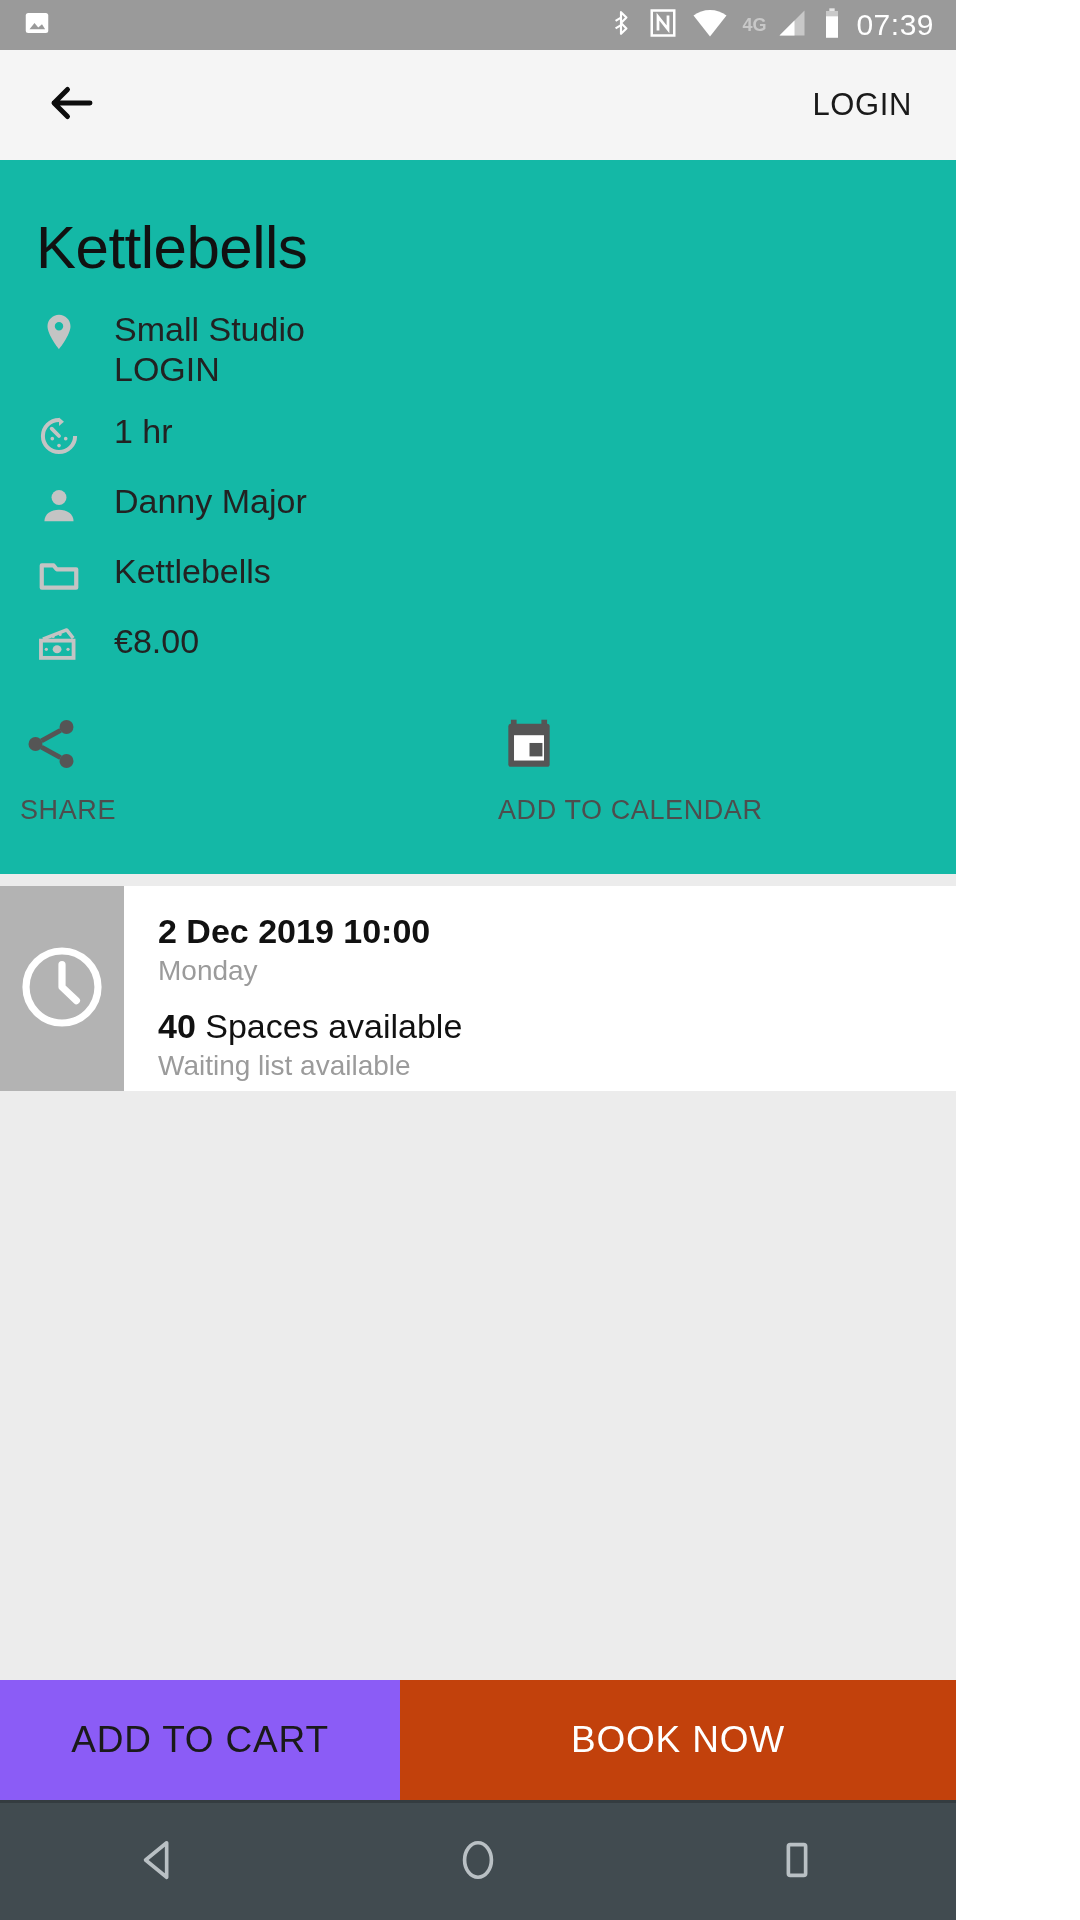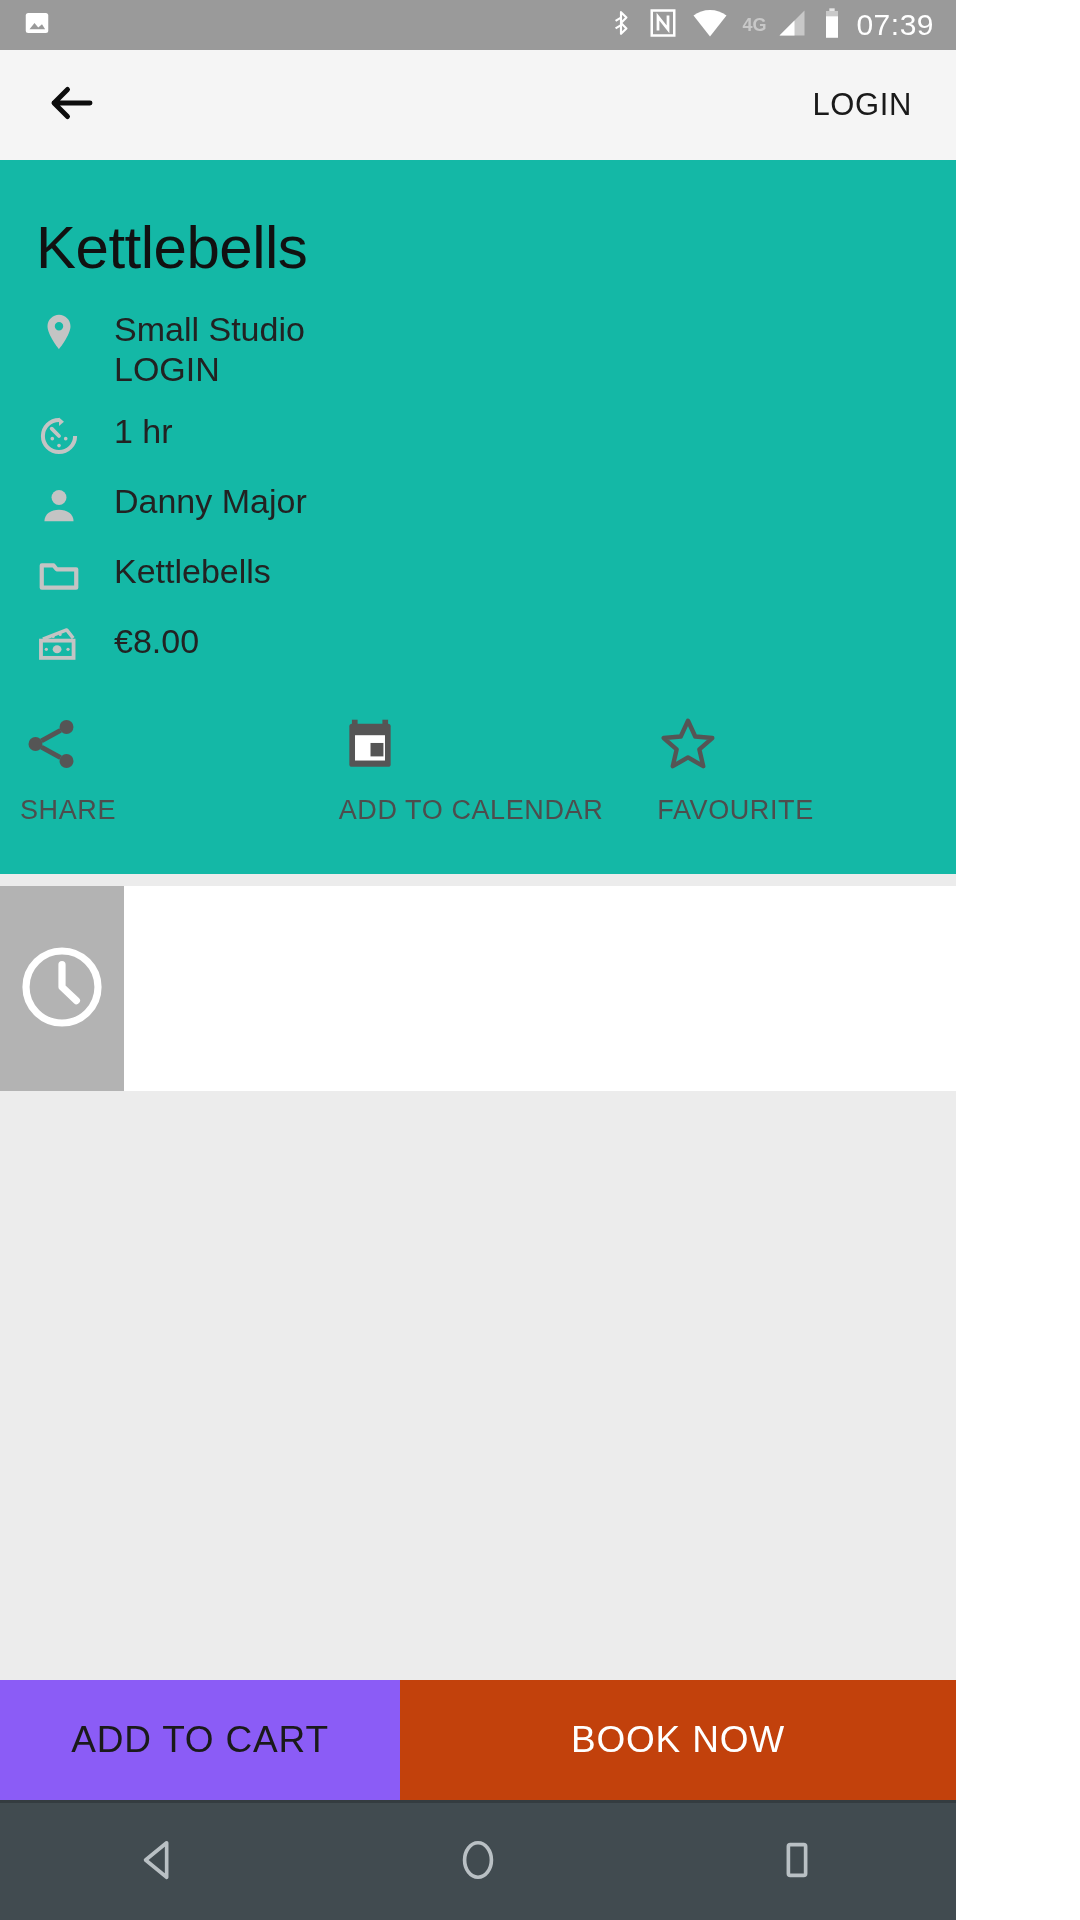--- a/index.html
+++ b/index.html
@@ -229,41 +229,39 @@
           <svg width="62" height="62" viewBox="0 0 24 24">
               <rect x="5" y="2.6" width="2.2" height="3" fill="#555"></rect>
               <rect x="16.8" y="2.6" width="2.2" height="3" fill="#555"></rect>
               <rect x="4" y="4.2" width="16" height="16.6" rx="1" fill="#555"></rect>
               <rect x="6.2" y="8.6" width="11.6" height="9.8" fill="#fff"></rect>
               <rect x="12.2" y="11.6" width="5" height="5.2" fill="#555"></rect>
             </svg>
         </span>
         <span class="action-label">ADD TO CALENDAR</span>
       </div>
-      <div class="action-item">
-        <span>
-          <svg width="62" height="62" viewBox="0 0 24 24">
-              <path d="M12 3l2.8 6.1 6.6.6-5 4.4 1.5 6.5L12 17.2 6.1 20.6 7.6 14.1l-5-4.4 6.6-.6z" fill="none" stroke="#555" stroke-width="1.7" stroke-linejoin="round"></path>
-            </svg>
-        </span>
-        <span class="action-label">FAVOURITE</span>
-      </div>
     </div>
   </div>
 
   <div class="session-area">
     <div class="session-card">
       <div class="session-thumb">
         <span>
           <svg width="96" height="96" viewBox="0 0 24 24">
               <circle cx="12" cy="12" r="9" fill="none" stroke="#fff" stroke-width="1.8"></circle>
               <path d="M12 6.4V12l3.6 3.4" stroke="#fff" stroke-width="1.8" fill="none" stroke-linecap="round" stroke-linejoin="round"></path>
             </svg>
         </span>
       </div>
+      <div class="session-body">
+        <div class="session-date">2 Dec 2019 10:00</div>
+        <div class="session-day">Monday</div>
+        <div class="session-spaces"><b>40</b><span> Spaces available</span></div>
+        <div class="session-waiting">Waiting list available</div>
+      </div>
     </div>
   </div>
 
   <div class="bottom-bar">
     <div class="btn-cart">ADD TO CART</div>
     <div class="btn-book">BOOK NOW</div>
   </div>
 
   <div class="nav-bar">
     <div class="nav-btn">

